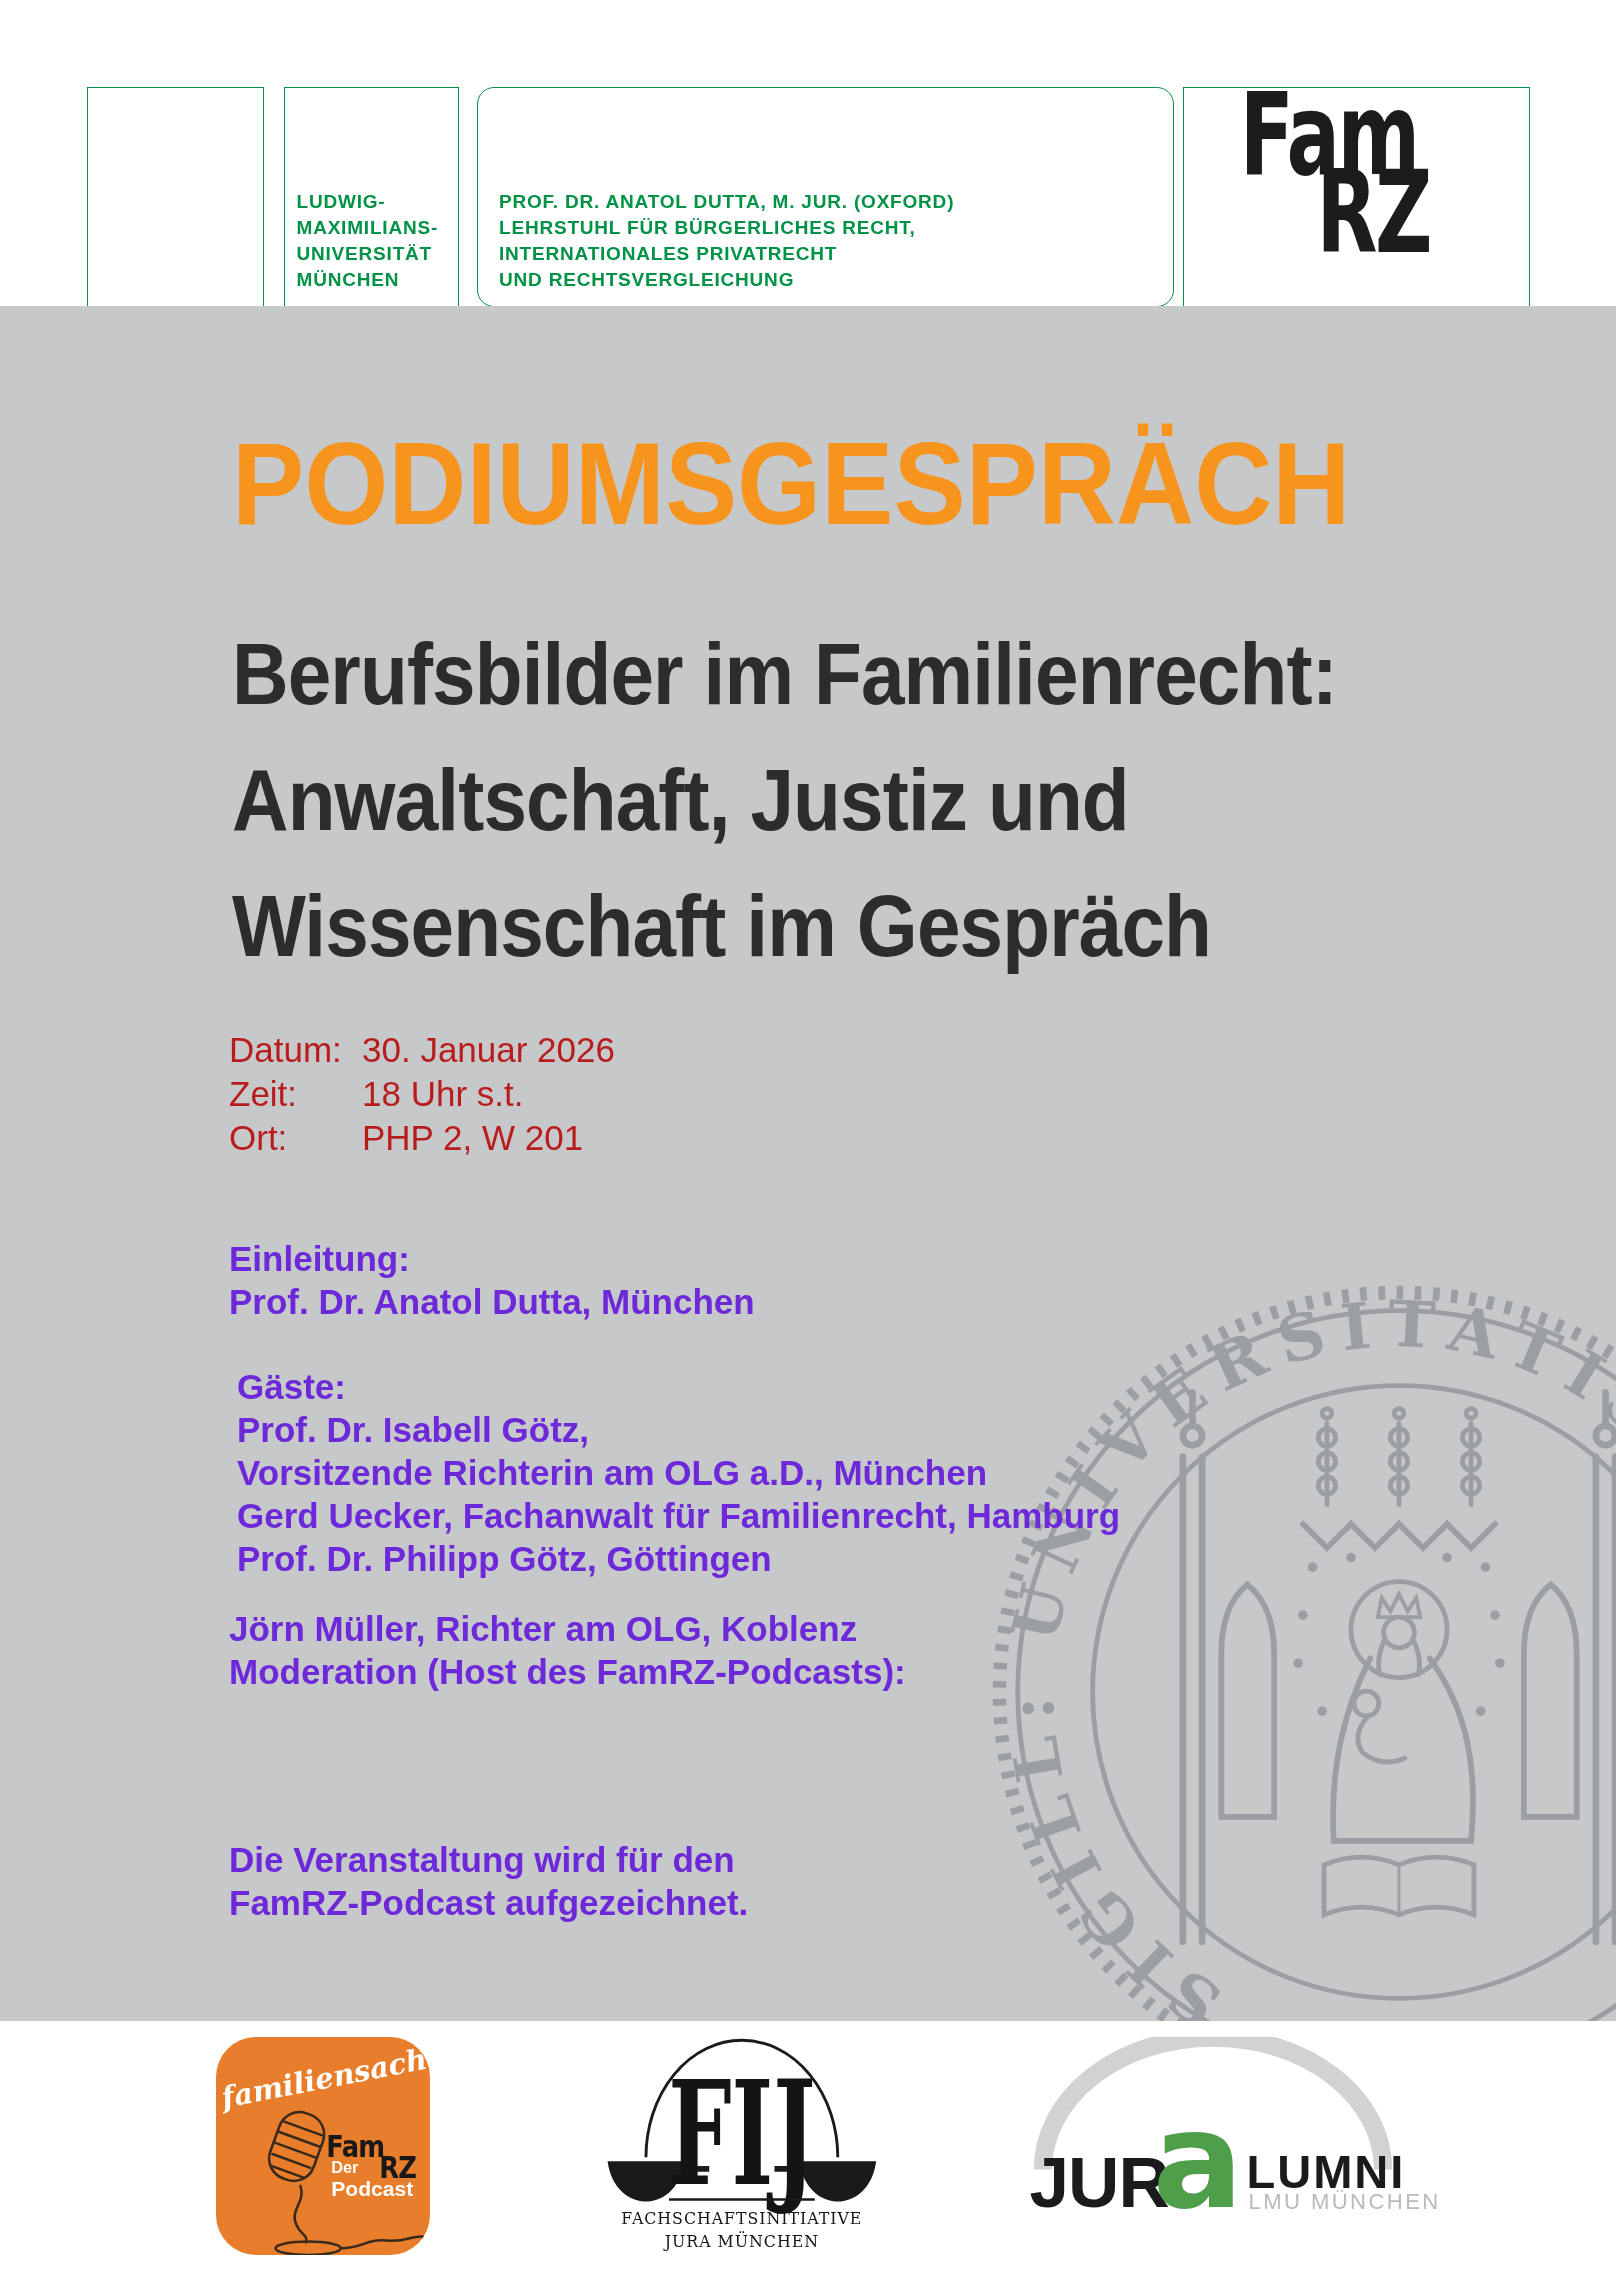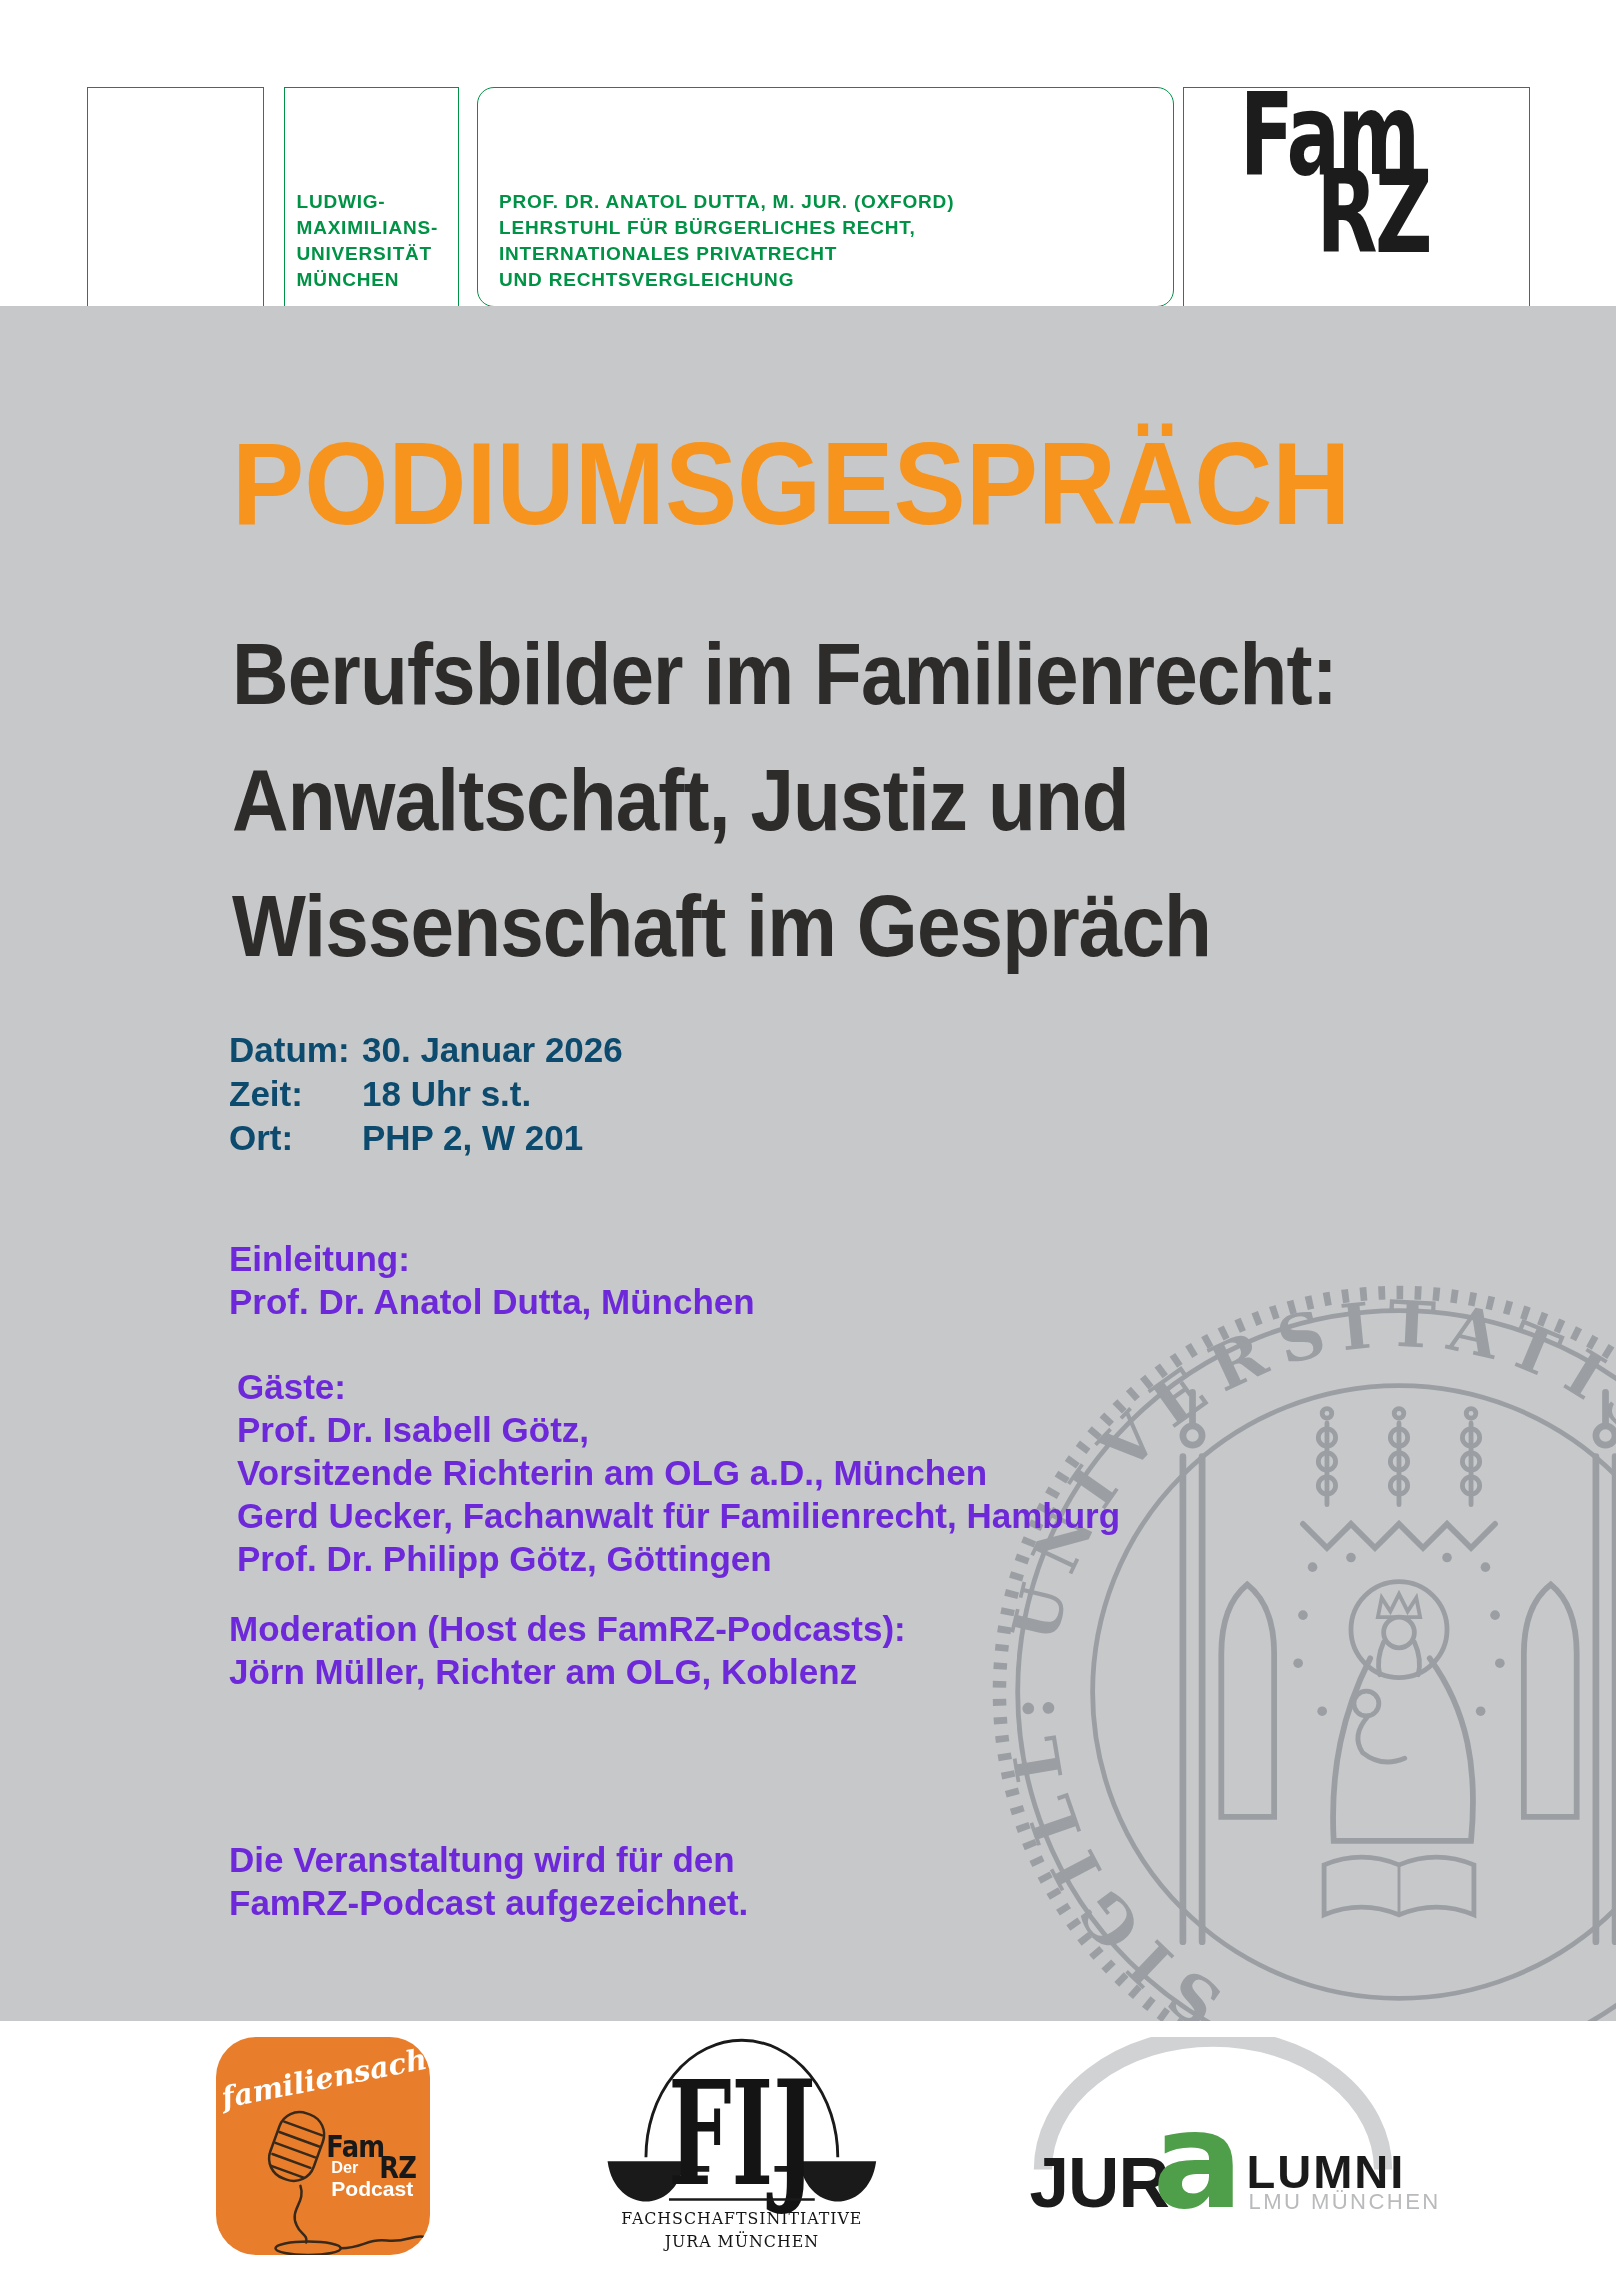--- a/index.html
+++ b/index.html
@@ -23,21 +23,21 @@
   .kicker{
     position:absolute;left:232px;top:425px;
     font-size:117px;font-weight:bold;line-height:1;color:#F7941D;
     transform:scaleX(0.925);transform-origin:left top;white-space:nowrap;letter-spacing:0px;
   }
   .subtitle{
     position:absolute;left:232px;top:611px;
     font-size:88px;font-weight:bold;line-height:126px;color:#2E2C2B;
     transform:scaleX(0.89);transform-origin:left top;white-space:nowrap;letter-spacing:-1px;
   }
-  .details{position:absolute;left:229px;top:1028px;font-size:35px;font-weight:bold;line-height:44px;color:#0c4a6e;}
+  .details{position:absolute;left:229px;top:1028px;font-size:35px;font-weight:normal;line-height:44px;color:#b91c1c;}
   .detail-row{display:flex;}
   .detail-label{width:133px;flex:0 0 133px;}
   .tblock{position:absolute;left:229px;font-size:35px;font-weight:bold;line-height:43px;color:#6d28d9;white-space:nowrap;}
   .tb-intro{top:1237px;}
   .tb-guests{top:1365px;margin-left:8px;}
   .tb-moderation{top:1607px;}
   .tb-note{top:1838px;}
   
   .podcast-logo{position:absolute;left:216px;top:2037px;width:214px;height:218px;background:#E87E2B;border-radius:40px;overflow:hidden;}
   .podcast-script{
@@ -182,22 +182,22 @@
 
   <div class="tblock tb-guests">
     <div>Gäste:</div>
     <div>Prof. Dr. Isabell Götz,</div>
     <div>Vorsitzende Richterin am OLG a.D., München</div>
     <div>Gerd Uecker, Fachanwalt für Familienrecht, Hamburg</div>
     <div>Prof. Dr. Philipp Götz, Göttingen</div>
   </div>
 
   <div class="tblock tb-moderation">
+    <div>Jörn Müller, Richter am OLG, Koblenz</div>
     <div>Moderation (Host des FamRZ-Podcasts):</div>
-    <div>Jörn Müller, Richter am OLG, Koblenz</div>
   </div>
 
   <div class="tblock tb-note">
     <div>Die Veranstaltung wird für den</div>
     <div>FamRZ-Podcast aufgezeichnet.</div>
   </div>
 
   <div class="podcast-logo">
     <div class="podcast-script">familiensachen</div>
     <svg width="214" height="218" viewBox="0 0 223 227" style="position:absolute;left:0;top:0;">

